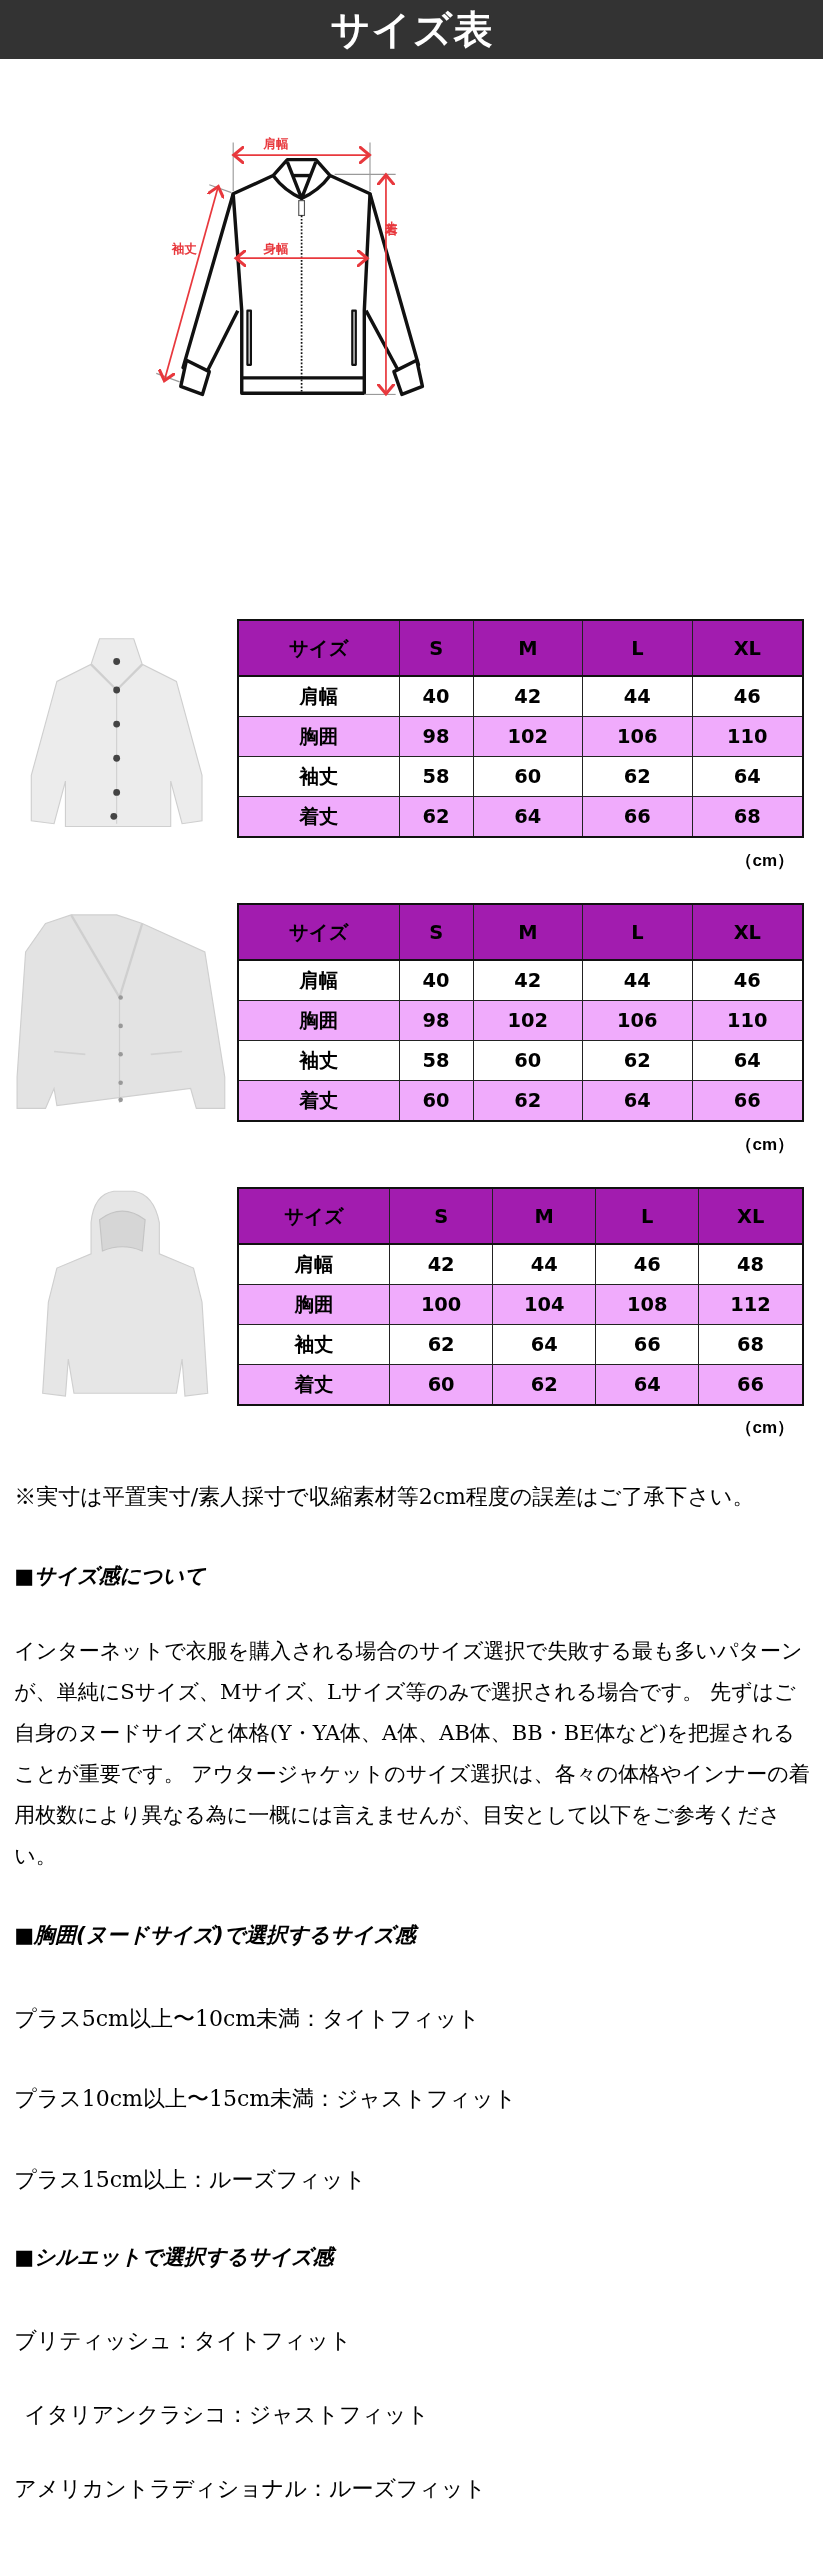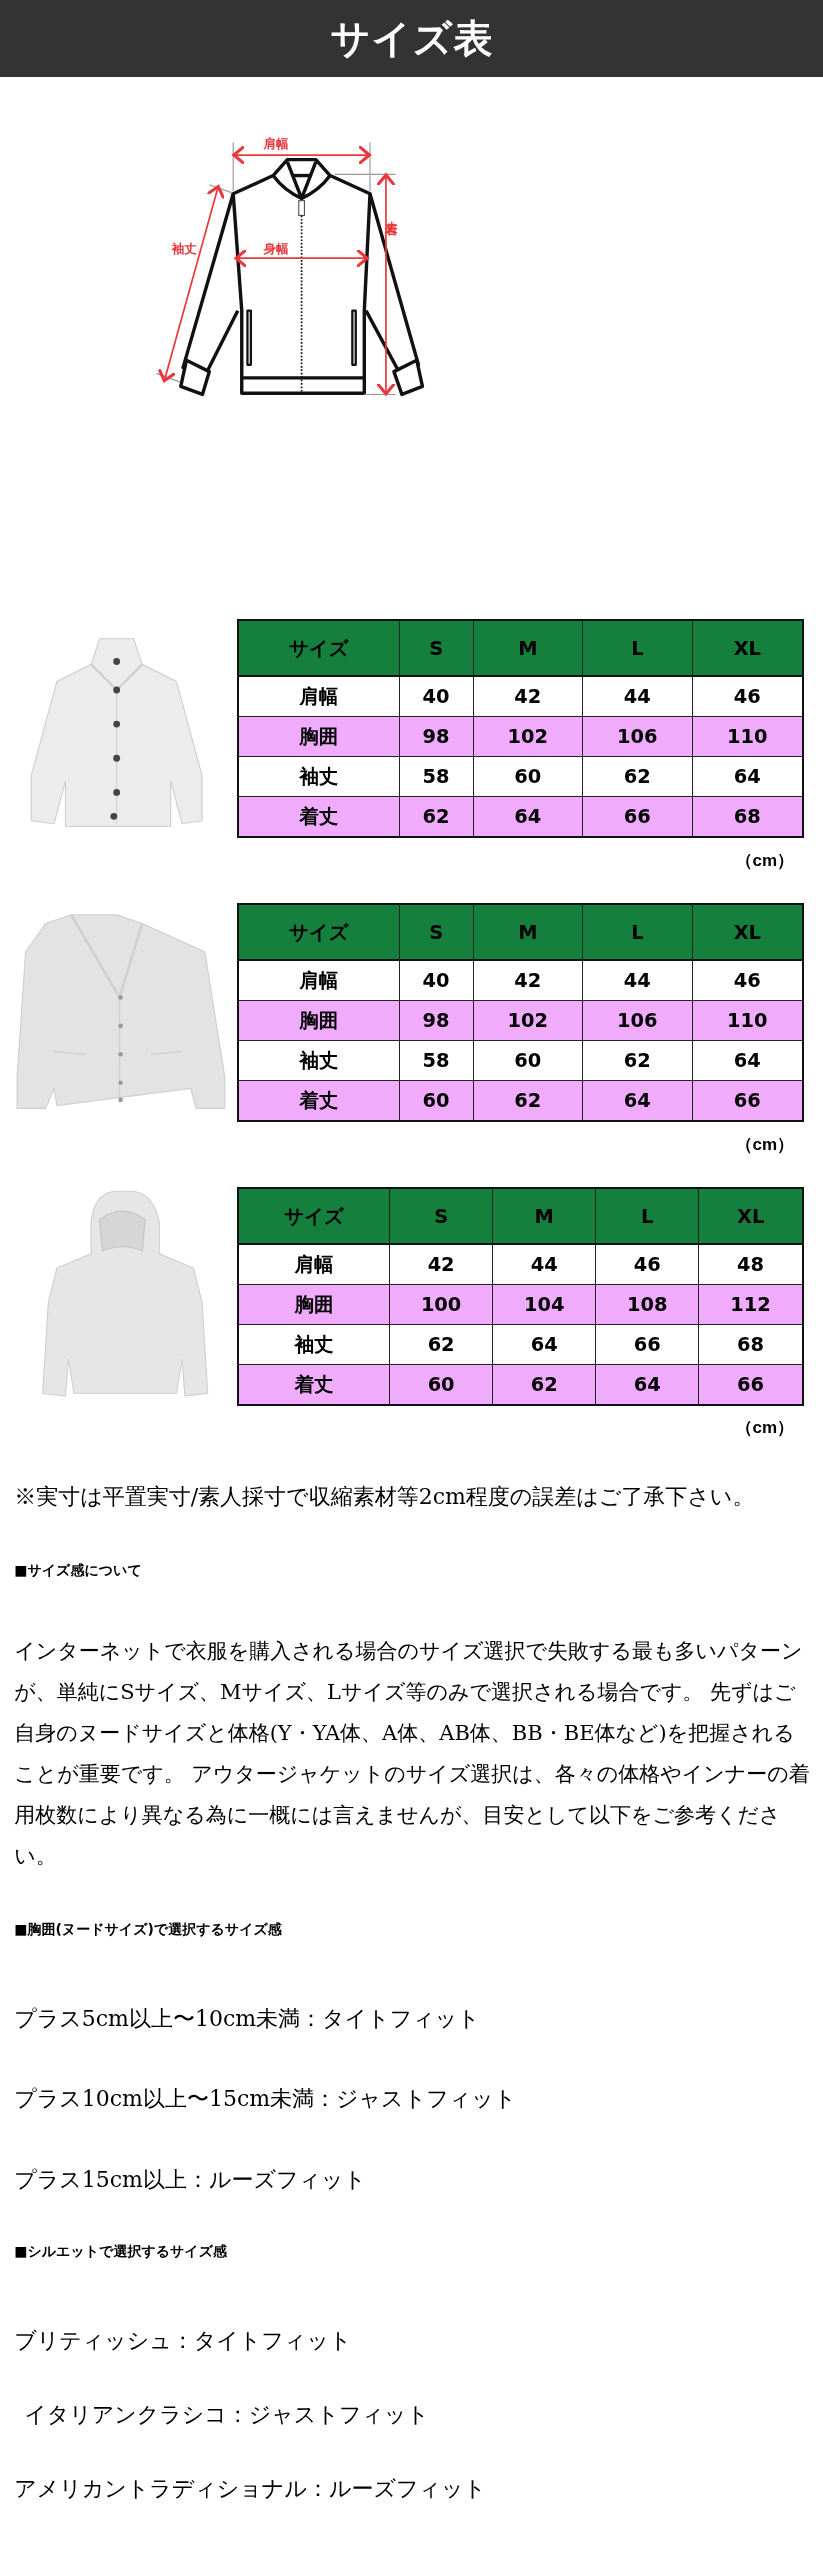--- a/index.html
+++ b/index.html
@@ -1,32 +1,32 @@
 <!DOCTYPE html>
 <html style="font-size:9px"><head>
 <meta charset="utf-8">
 <style>
   html, body { margin:0; padding:0; background:#ffffff; }
   body { width:824px; height:2576px; position:relative; overflow:hidden; font-family:"DejaVu Sans", sans-serif; color:#000; }
-  .header { position:absolute; left:0; top:0; width:824px; height:77px; background:#333333; display:flex; align-items:center; justify-content:center; }
+  .header { position:absolute; left:0; top:0; width:824px; height:59px; background:#333333; display:flex; align-items:center; justify-content:center; }
   .header h1 { margin:0; color:#fff; font-family:"DejaVu Sans", sans-serif; font-weight:bold; font-size:39px; letter-spacing:1.1px; }
   .diagram { position:absolute; left:142px; top:114px; width:513px; height:456px; }
   .diagram svg { width:100%; height:100%; }
   .product { position:absolute; left:0; width:239px; }
   .product svg { width:100%; height:100%; }
   table.size { position:absolute; left:237px; width:567px; border-collapse:collapse; border:2.3px solid #111; font-family:"DejaVu Sans", sans-serif; font-weight:bold; }
   table.size th, table.size td { border:1.1px solid #222; text-align:center; padding:0; font-size:19.4px; }
-  table.size th { background:#15803d; height:54px; }
+  table.size th { background:#a21caf; height:54px; }
   table.size tr.hrow { border-bottom:2.3px solid #111; }
   table.size td { height:39px; }
   table.size tr.alt td { background:#f0abfc; }
   table.size tr.plain td { background:#fff; }
   .unit { position:absolute; right:30px; font-family:Liberation Sans, sans-serif; font-weight:bold; font-size:17px; }
   .txt { position:absolute; left:14.2px; font-family:"DejaVu Serif", serif; font-size:22px; line-height:41px; white-space:nowrap; }
-  .head { position:absolute; left:14.2px; font-family:"DejaVu Sans", sans-serif; font-weight:bold; font-size:14px; white-space:nowrap; }
+  .head { position:absolute; left:14.2px; font-family:"DejaVu Sans", sans-serif; font-weight:bold; font-size:21px; white-space:nowrap;font-style:italic; }
   .para { position:absolute; left:14.2px; width:798px; font-family:"DejaVu Serif", serif; font-size:21px; line-height:41px; word-break:break-all; }
 </style>
 </head>
 <body>
 
 <div class="header">
   <h1>サイズ表</h1>
 </div>
 
 <div class="diagram">

